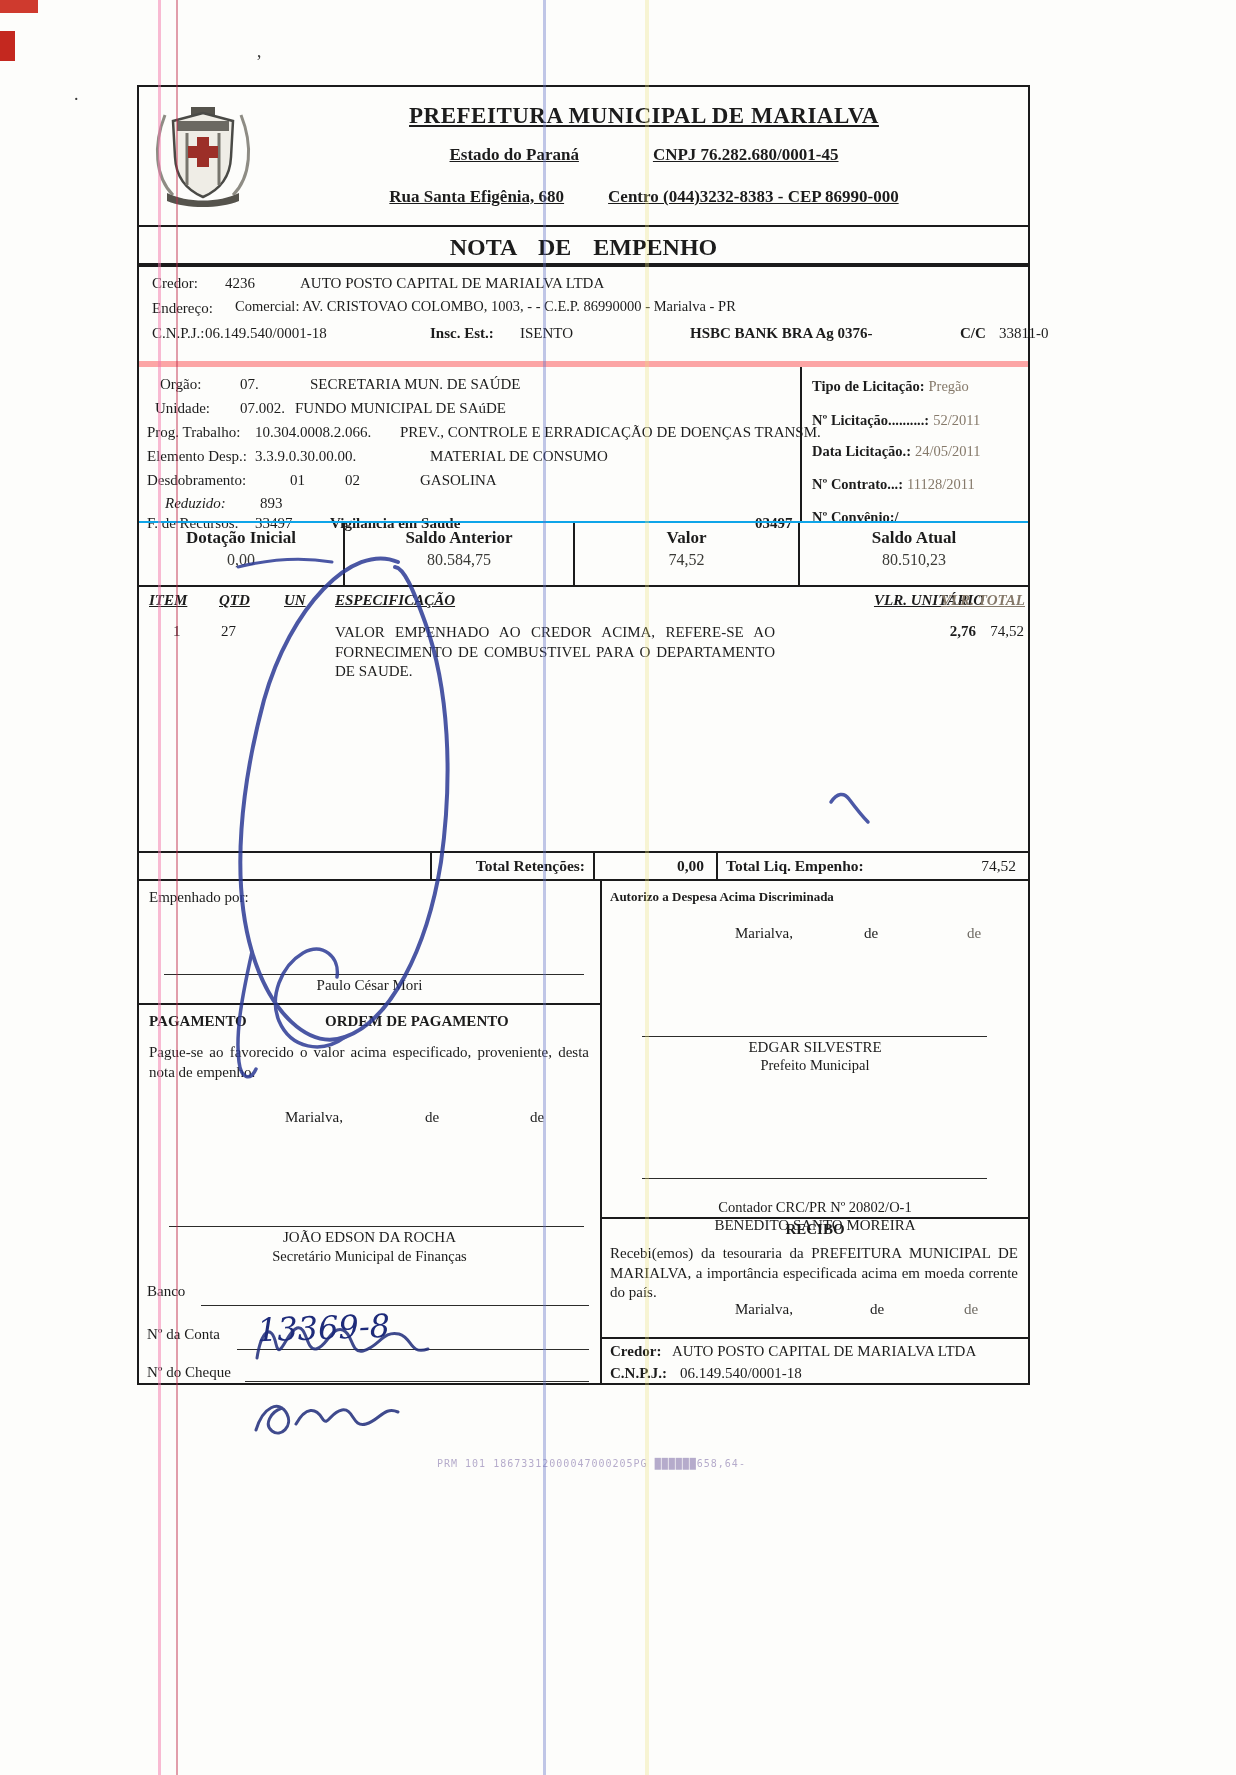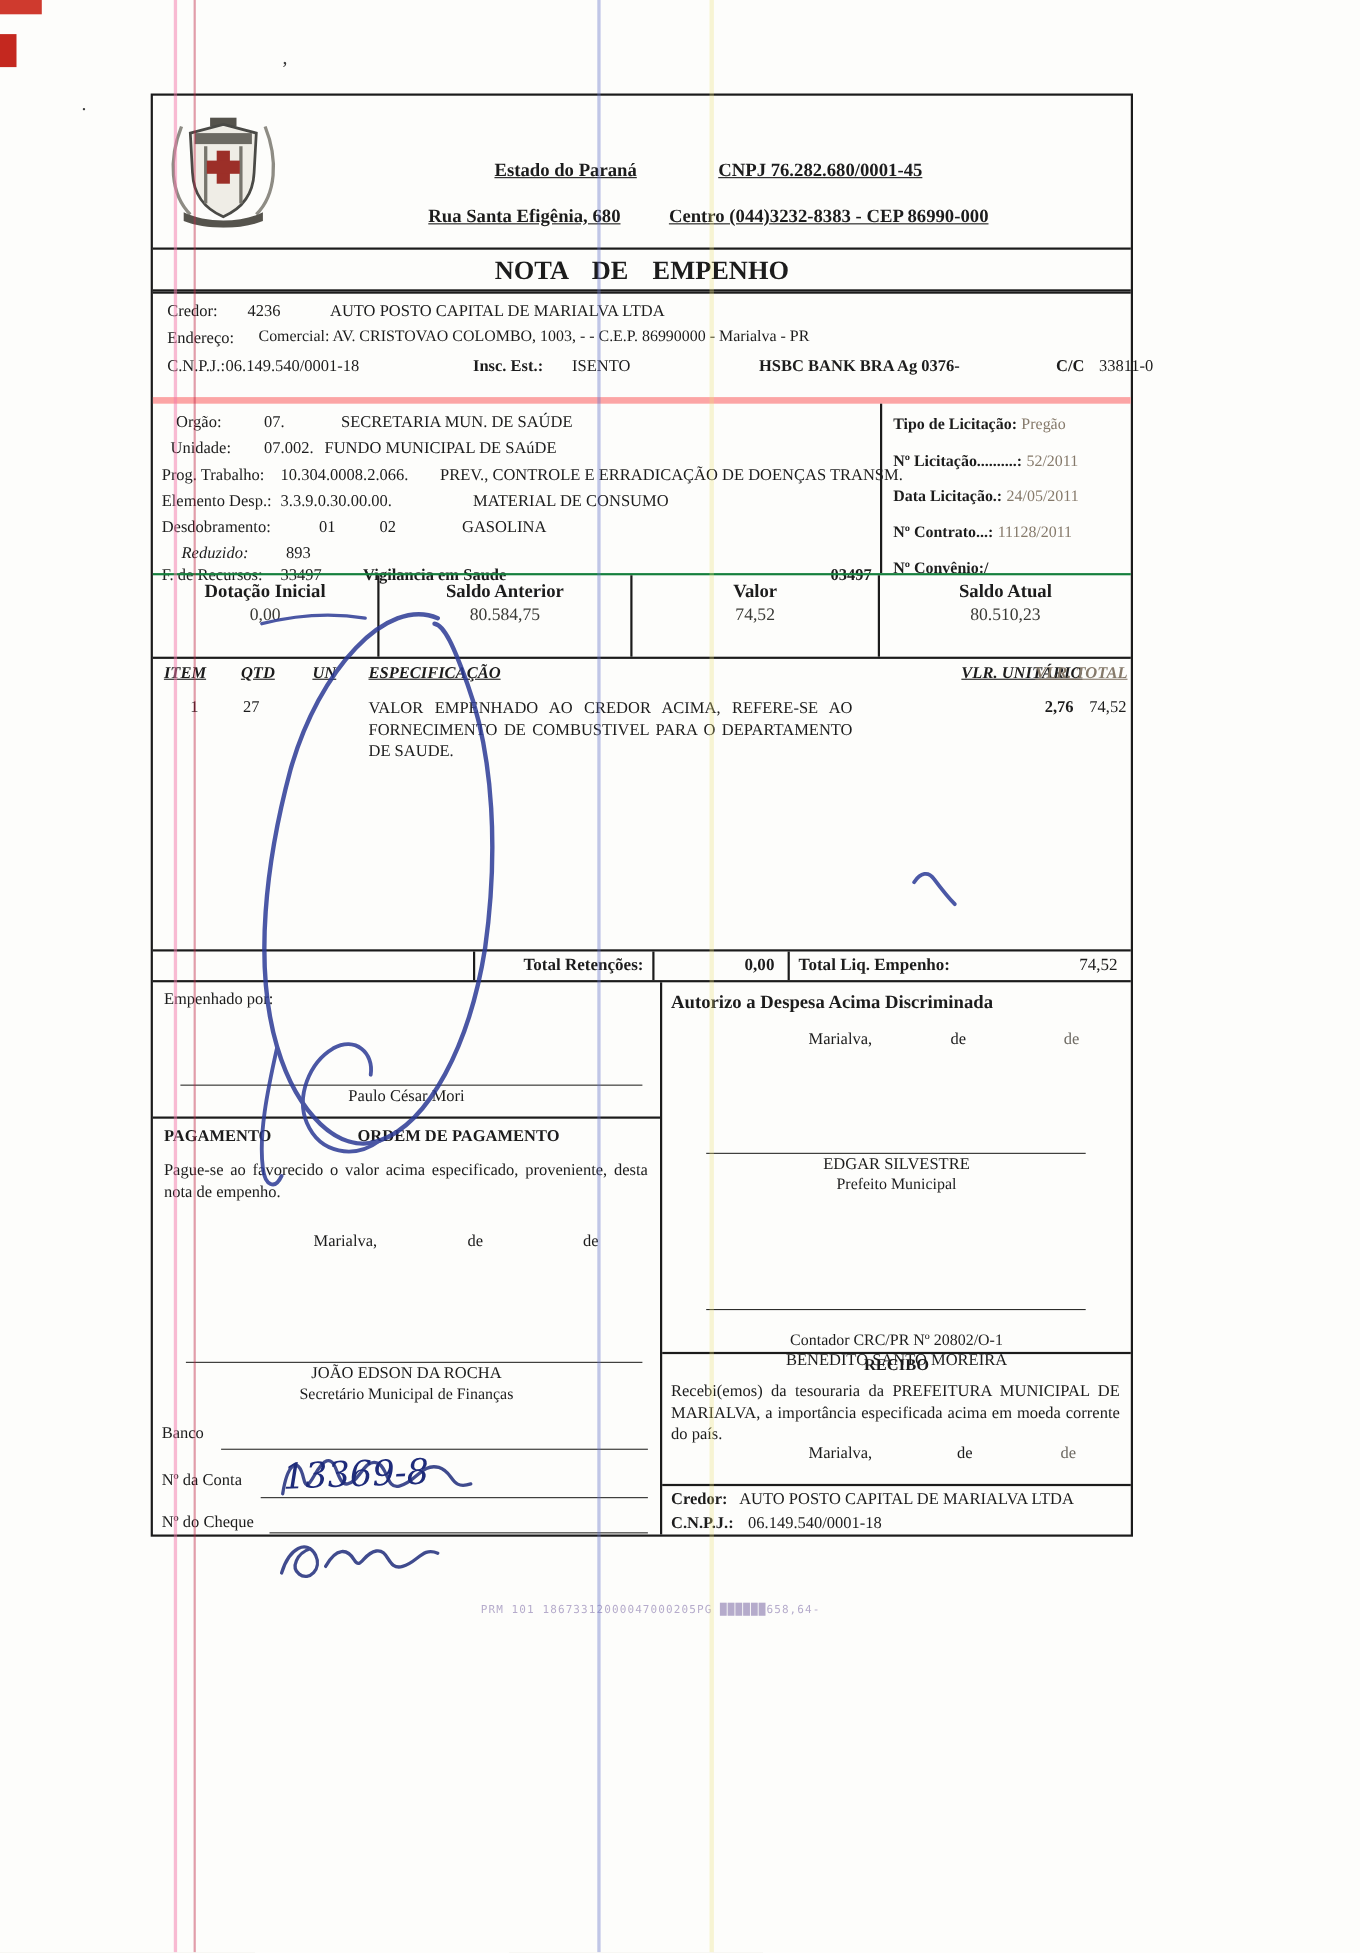--- a/index.html
+++ b/index.html
@@ -12,21 +12,21 @@
   .c{text-align:center}
   .gray{color:#6e6a63}
   .fade{color:#85796a}
   .doc{position:absolute;left:137px;top:85px;width:893px;border:2px solid #1b1b1b;box-sizing:border-box;}
   .sec{position:relative;box-sizing:border-box;}
   .sec-header{height:138px;}
   .sec-title{height:40px;border-top:2px solid #1b1b1b;border-bottom:2px solid #1b1b1b;}
   .sec-empenho{height:46px;font-size:16.5px;}
   .sec-credor{height:96px;border-top:2px solid #1b1b1b;font-size:15px;}
   .sec-orgao{height:160px;border-top:6px solid #fca5a5;font-size:15px;}
-  .sec-balance{height:76px;border-top:2px solid #15803d;display:flex;}
+  .sec-balance{height:64px;border-top:2px solid #0ea5e9;display:flex;}
   .bal-cell{box-sizing:border-box;position:relative;}
   .bal-cell .lbl{font-weight:bold;font-size:17px;text-align:center;margin-top:5px;}
   .bal-cell .val{font-size:16px;text-align:center;margin-top:3px;color:#3a3a36;}
   .sec-items{height:266px;border-top:2px solid #1b1b1b;font-size:15px;}
   .sec-totals{height:30px;border-top:2px solid #1b1b1b;border-bottom:2px solid #1b1b1b;display:flex;font-size:15.5px;align-items:center;}
   .sec-bottom{height:502px;display:flex;}
   .col-left{width:461px;position:relative;box-sizing:border-box;font-size:15px;}
   .col-right{flex:1;position:relative;border-left:2px solid #1b1b1b;box-sizing:border-box;font-size:15px;}
   .sigline{position:absolute;border-top:1.5px solid #2c2c2a;height:0;}
   .divline{position:absolute;left:0;right:0;border-top:2px solid #1b1b1b;height:0;}
@@ -61,20 +61,23 @@
           <rect x="44" y="12" width="24" height="8" fill="#55534c"></rect>
           <path d="M56 18 L86 26 L84 62 C 83 84 70 96 56 102 C 42 96 29 84 28 62 L26 26 Z" fill="#efede6" stroke="#4a4a46" stroke-width="2.5"></path>
           <rect x="30" y="26" width="52" height="10" fill="#6b6962"></rect>
           <line x1="40" y1="38" x2="40" y2="90" stroke="#77756d" stroke-width="3"></line>
           <line x1="72" y1="38" x2="72" y2="90" stroke="#77756d" stroke-width="3"></line>
           <rect x="50" y="42" width="12" height="30" fill="#9c2f28"></rect>
           <rect x="41" y="51" width="30" height="12" fill="#9c2f28"></rect>
           <path d="M20 98 C 40 108 72 108 92 98 L92 106 C 72 114 40 114 20 106 Z" fill="#55534c"></path>
         </svg>
       </div>
+      <div class="abs hdr-line" style="left:130px;top:16px;width:750px;">
+        <span class="b u" style="font-size:23px;letter-spacing:.5px;">PREFEITURA MUNICIPAL DE MARIALVA</span>
+      </div>
       <div class="abs" style="left:130px;top:58px;width:750px;text-align:center;">
         <span class="b u" style="font-size:17px;margin-right:70px;">Estado do Paraná</span>
         <span class="b u" style="font-size:17px;">CNPJ 76.282.680/0001-45</span>
       </div>
       <div class="abs" style="left:130px;top:100px;width:750px;text-align:center;">
         <span class="b u" style="font-size:17px;margin-right:40px;">Rua Santa Efigênia, 680</span>
         <span class="b u" style="font-size:17px;">Centro  (044)3232-8383  -  CEP 86990-000</span>
       </div>
     </div>
 
@@ -219,21 +222,21 @@
 
         <span class="abs" style="left:8px;top:445px;">Nº da Conta</span>
         <div class="sigline" style="left:98px;top:468px;width:352px;"></div>
         <div class="abs handwriting" style="left:118px;top:428px;">13369-8</div>
 
         <span class="abs" style="left:8px;top:483px;">Nº do Cheque</span>
         <div class="sigline" style="left:106px;top:500px;width:344px;"></div>
       </div>
 
       <div class="col-right">
-        <span class="abs b" style="left:8px;top:8px;font-size:17px;">Autorizo a Despesa Acima Discriminada</span>
+        <span class="abs b" style="left:8px;top:8px;font-size:13px;">Autorizo a Despesa Acima Discriminada</span>
         <span class="abs" style="left:133px;top:44px;">Marialva,</span>
         <span class="abs" style="left:262px;top:44px;">de</span>
         <span class="abs gray" style="left:365px;top:44px;">de</span>
 
         <div class="sigline" style="left:40px;top:155px;width:345px;"></div>
         <div class="abs c" style="left:0;top:158px;width:426px;">EDGAR SILVESTRE</div>
         <div class="abs c" style="left:0;top:176px;width:426px;font-size:14.5px;">Prefeito Municipal</div>
 
         <div class="sigline" style="left:40px;top:297px;width:345px;"></div>
         <div class="abs c" style="left:0;top:300px;width:426px;margin-top:36px;">BENEDITO SANTO MOREIRA</div>

